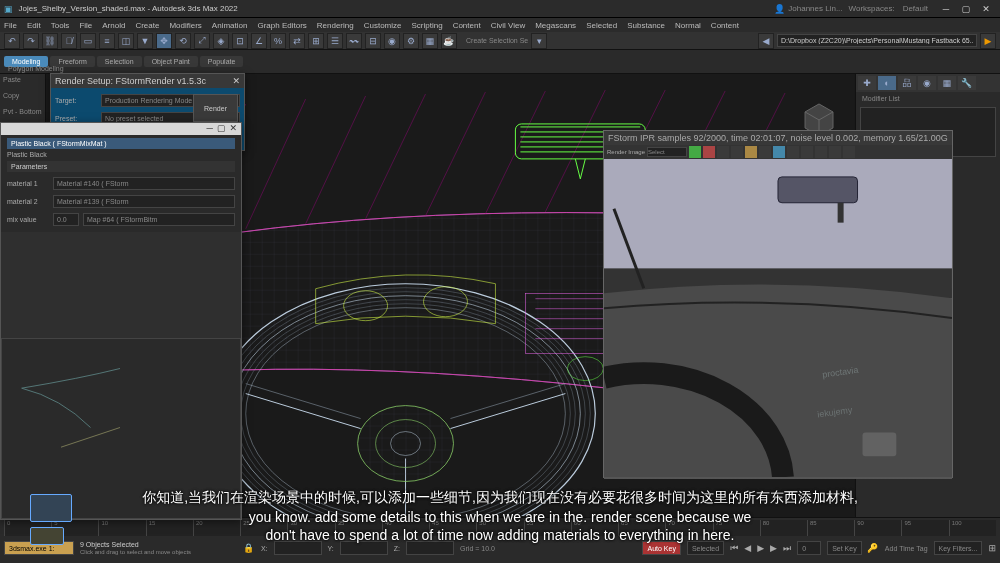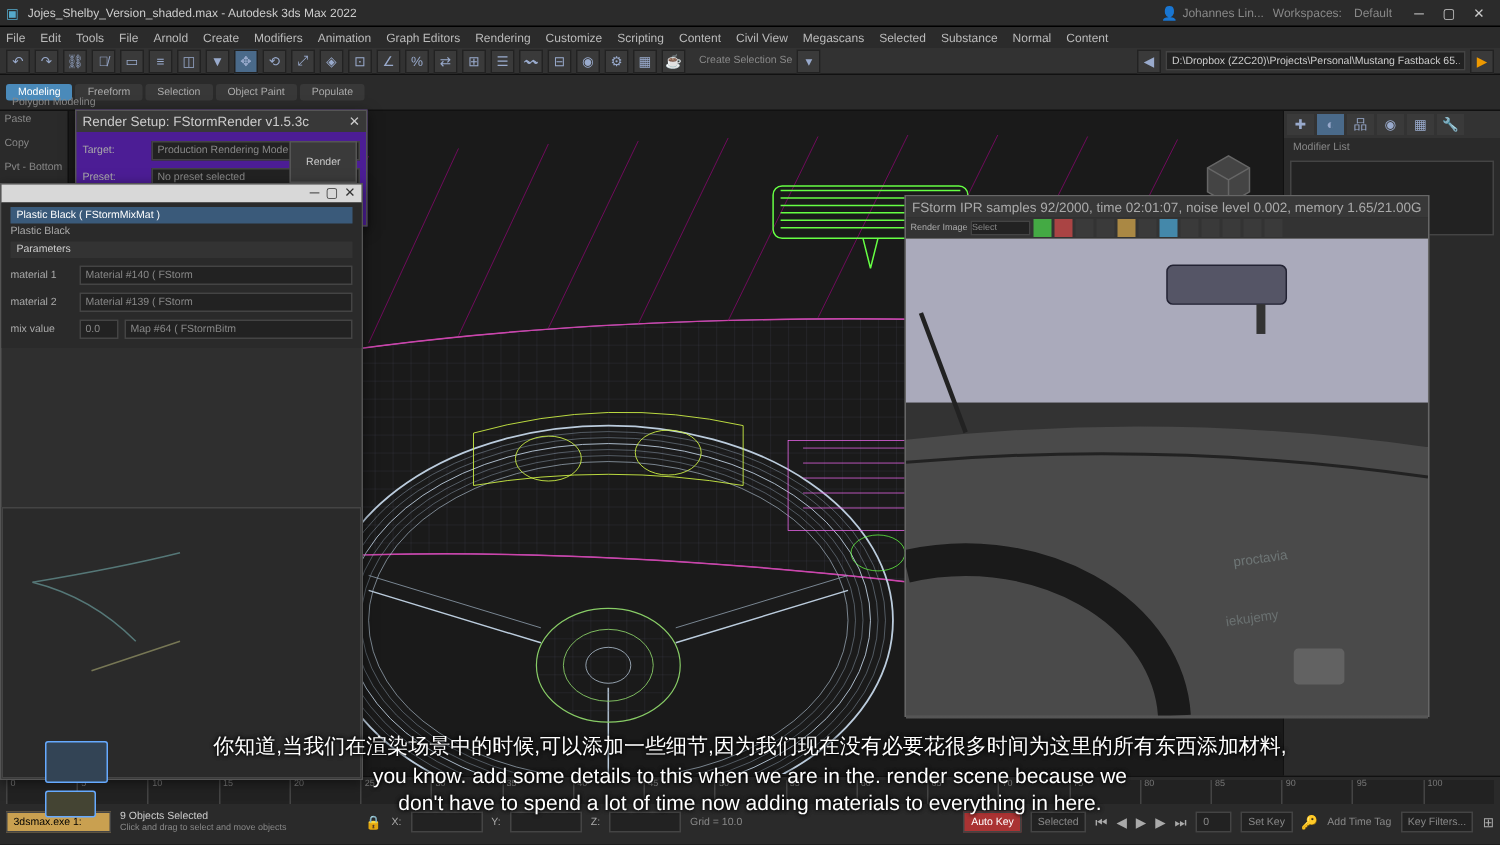--- a/index.html
+++ b/index.html
@@ -25,21 +25,21 @@
 .leftpanel .item{height:16px;color:#888;font-size:7px;padding:2px 3px}
 .viewport{flex:1;position:relative;background:#1a1a1a;overflow:hidden}
 .vp-label{position:absolute;top:2px;left:4px;color:#999;font-size:7px;z-index:5}
 .wireframe{position:absolute;inset:0}
 .rightpanel{width:145px;background:#2a2a2a;border-left:1px solid #111}
 .rp-tabs{height:18px;display:flex;gap:2px;padding:2px;background:#333}
 .rp-tab{width:18px;height:14px;background:#3a3a3a;display:flex;align-items:center;justify-content:center;color:#9ac;font-size:9px}
 .rp-tab.active{background:#4a6a8a}
 .rp-label{color:#888;font-size:7px;padding:3px 6px}
 .rp-box{height:50px;margin:2px 4px;background:#222;border:1px solid #444}
-.floating{position:absolute;background:#4c1d95;border:1px solid #555;box-shadow:0 2px 8px rgba(0,0,0,.5);z-index:20}
+.floating{position:absolute;background:#0c4a6e;border:1px solid #555;box-shadow:0 2px 8px rgba(0,0,0,.5);z-index:20}
 .fl-title{height:14px;background:#383838;display:flex;align-items:center;padding:0 4px;color:#ccc;font-size:7px}
 .fl-title .spacer{flex:1}
 .fl-body{padding:4px}
 .fl-row{display:flex;align-items:center;height:16px;gap:4px;margin-bottom:2px}
 .fl-label{width:42px;color:#aaa;font-size:7px}
 .fl-field{flex:1;height:13px;background:#222;border:1px solid #444;color:#888;font-size:7px;padding:0 3px;display:flex;align-items:center}
 .fl-btn{padding:3px 10px;background:#3a3a3a;border:1px solid #555;color:#ccc;font-size:7px}
 .slate-canvas{position:absolute;background:#2a2a2a;border:1px solid #444}
 .node{position:absolute;width:42px;height:28px;border:1px solid #6af;background:#345;border-radius:2px}
 .node.small{width:34px;height:18px;background:#443}

